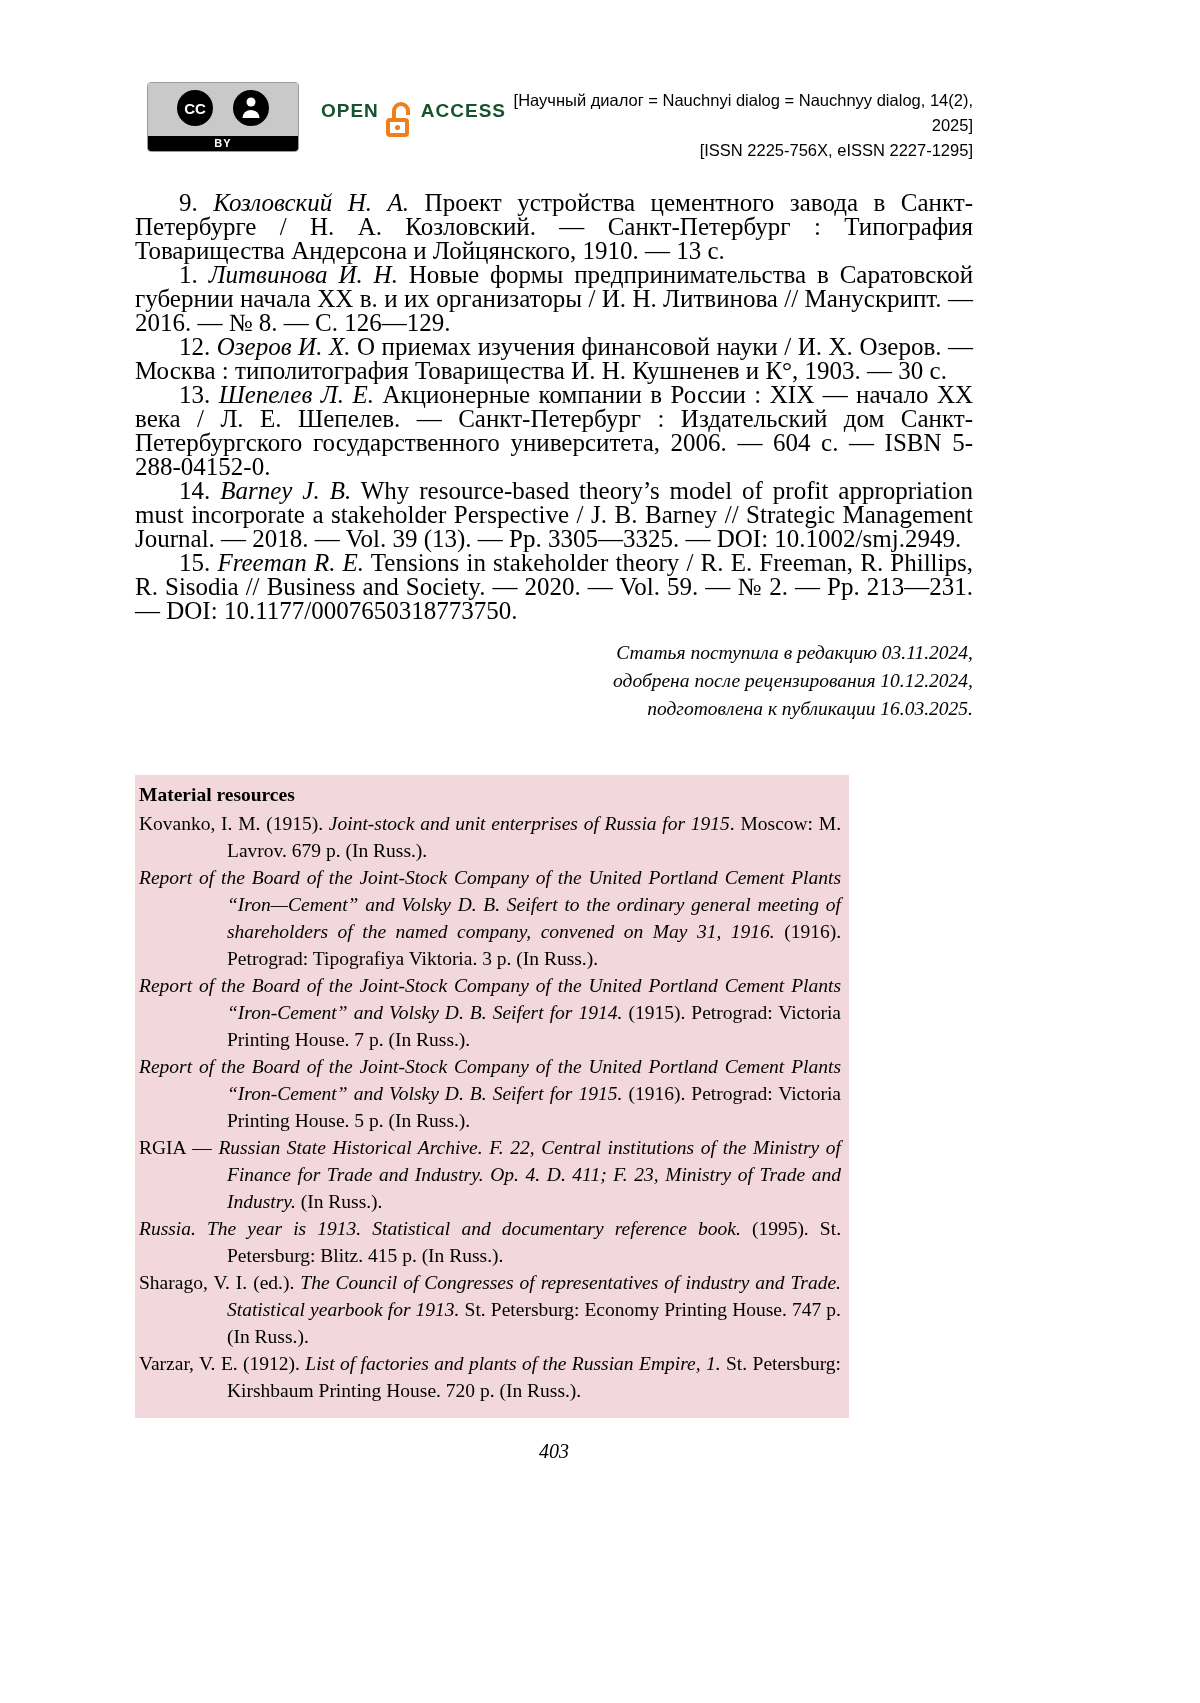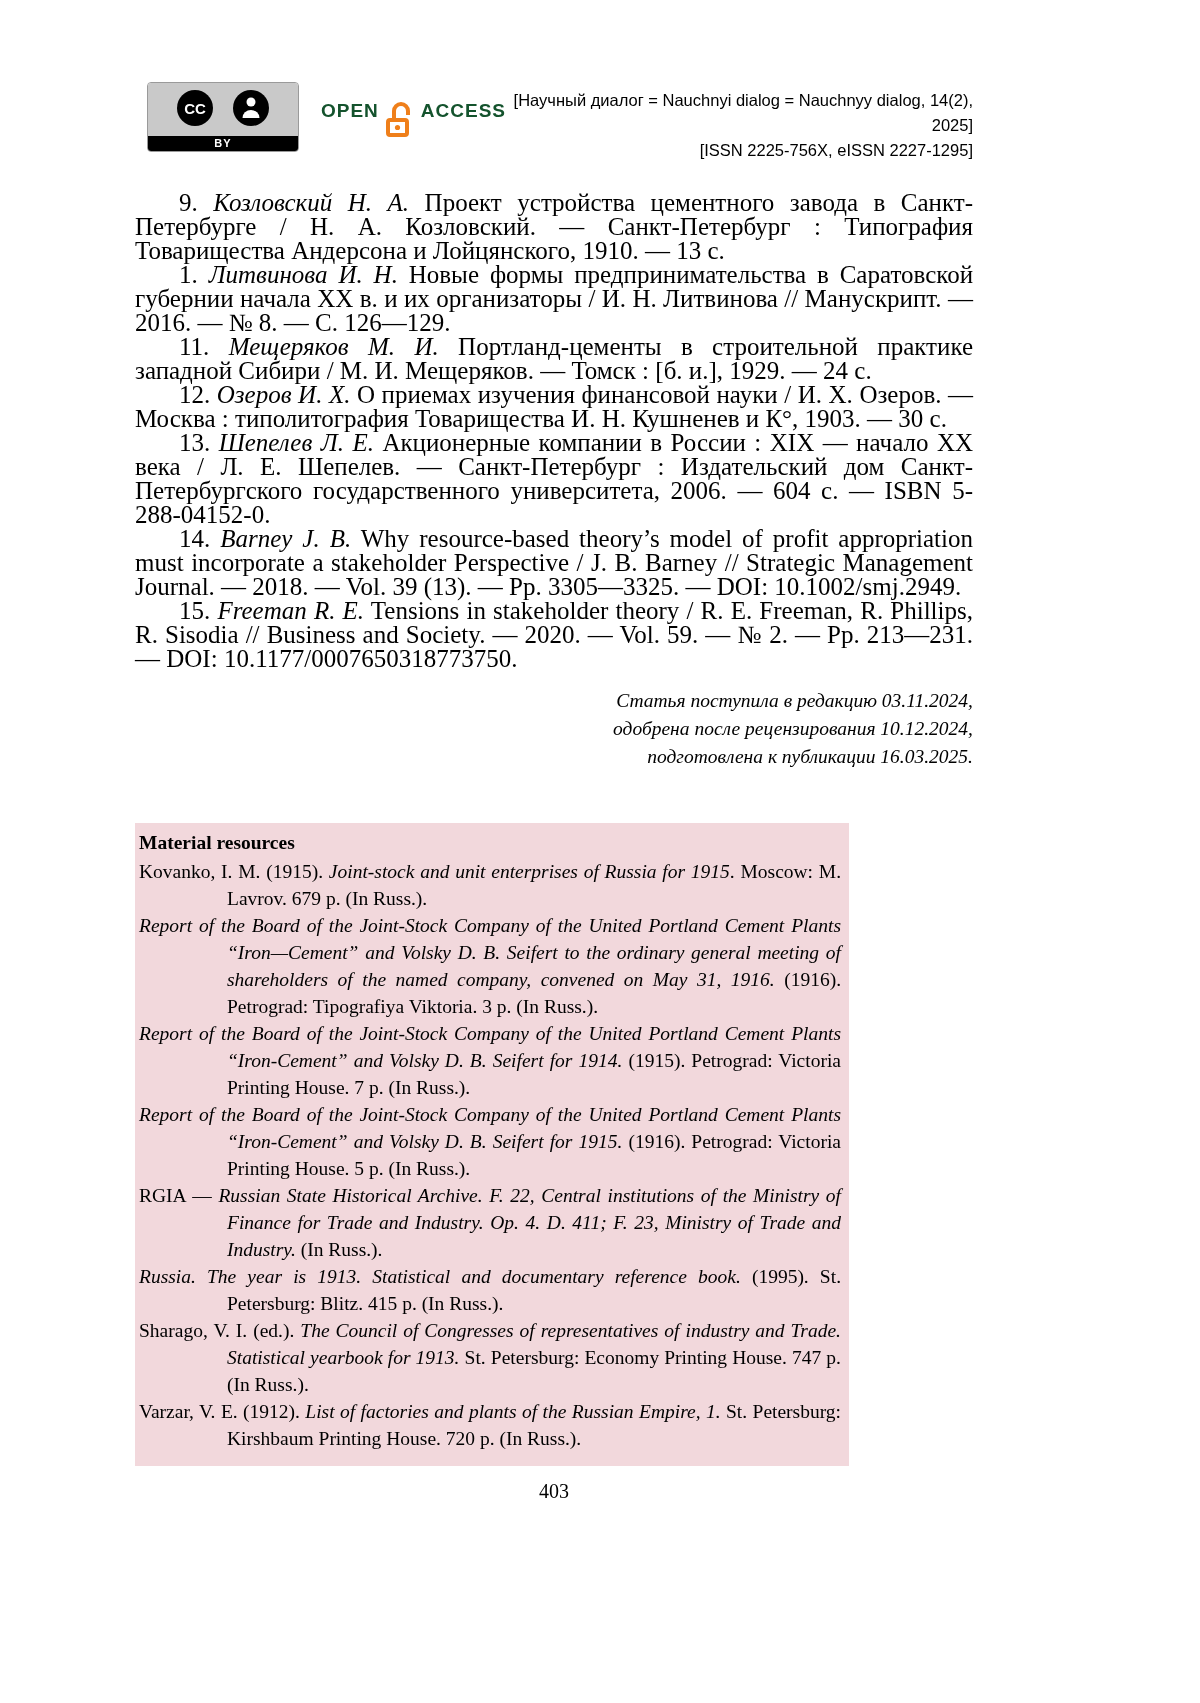--- a/index.html
+++ b/index.html
@@ -101,23 +101,24 @@
     margin: 0;
     font-size: 19.5px;
     line-height: 27px;
     text-align: justify;
     padding-left: 88px;
     text-indent: -88px;
   }
   .materials i { font-style: italic; }
   
   .page-number {
-    margin-top: 14px;
+    margin-top: 22px;
     text-align: center;
     font-size: 20px;
+    font-style: italic;
   }
 </style>
 </head>
 <body>
 
 <div class="page">
 
   <div class="header">
     <div class="logos">
       <div class="cc-badge">
@@ -161,25 +162,20 @@
       <span>9.</span>
       <i>Козловский Н. А.</i>
       <span>Проект устройства цементного завода в Санкт-Петербурге / Н. А. Козловский. — Санкт-Петербург : Типография Товарищества Андерсона и Лойцянского, 1910. — 13 с.</span>
     </p>
     <p>
       <span>1.</span>
       <i>Литвинова И. Н.</i>
       <span>Новые формы предпринимательства в Саратовской губернии начала XX в. и их организаторы / И. Н. Литвинова // Манускрипт. — 2016. — № 8. — С. 126—129.</span>
     </p>
     <p>
-      <span>11.</span>
-      <i>Мещеряков М. И.</i>
-      <span>Портланд-цементы в строительной практике западной Сибири / М. И. Мещеряков. — Томск : [б. и.], 1929. — 24 с.</span>
-    </p>
-    <p>
       <span>12.</span>
       <i>Озеров И. Х.</i>
       <span>О приемах изучения финансовой науки / И. Х. Озеров. — Москва : типолитография Товарищества И. Н. Кушненев и К°, 1903. — 30 с.</span>
     </p>
     <p>
       <span>13.</span>
       <i>Шепелев Л. Е.</i>
       <span>Акционерные компании в России : XIX — начало XX века / Л. Е. Шепелев. — Санкт-Петербург : Издательский дом Санкт-Петербургского государственного университета, 2006. — 604 с. — ISBN 5-288-04152-0.</span>
     </p>
     <p>

